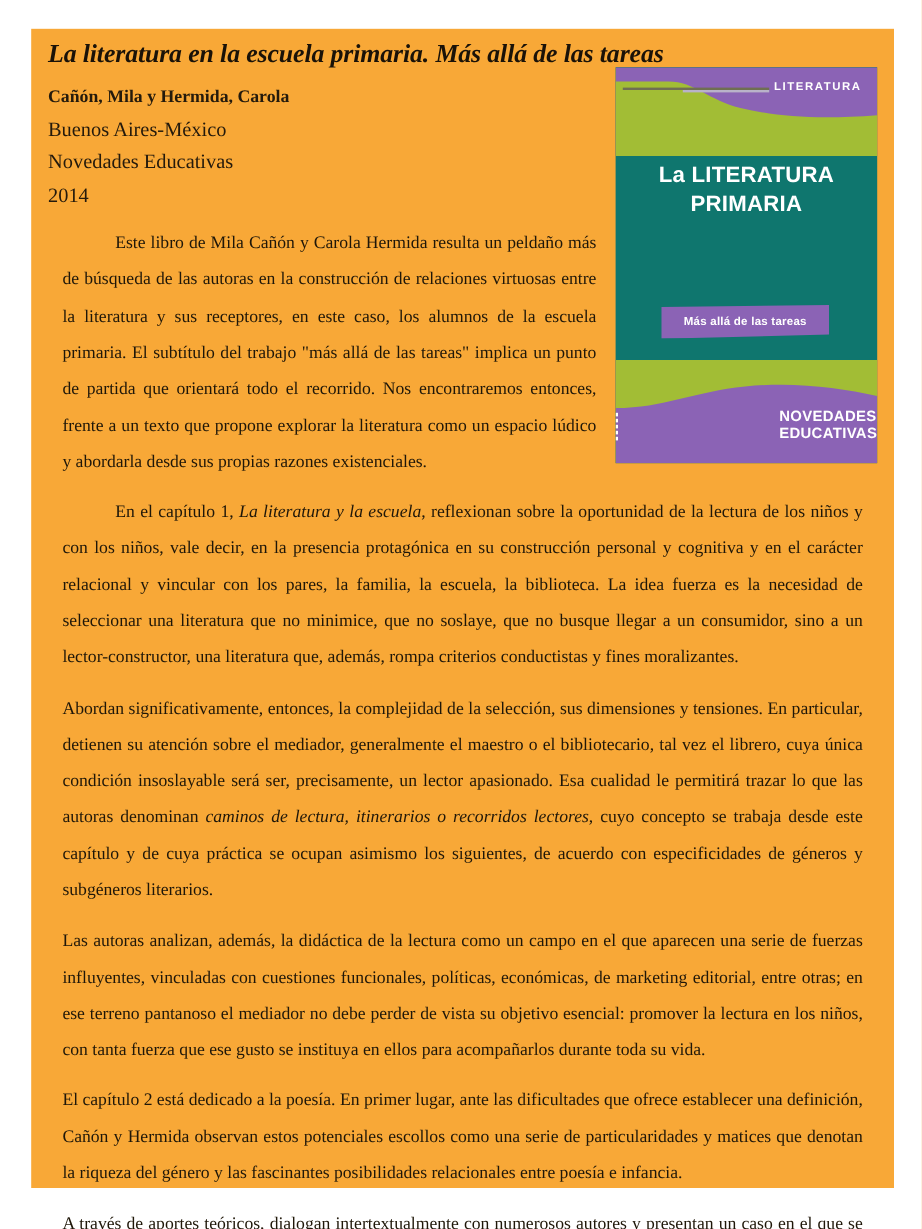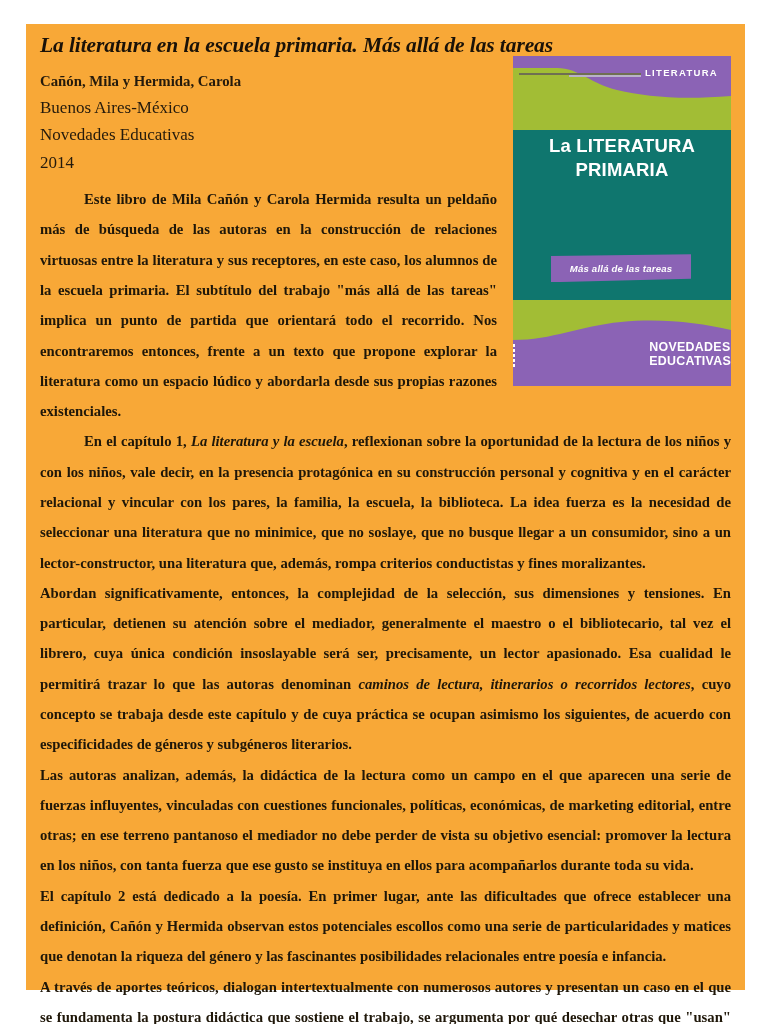--- a/index.html
+++ b/index.html
@@ -137,21 +137,20 @@
     position: absolute;
     inset: 0;
     display: flex;
     align-items: center;
     justify-content: center;
     font-family: "Liberation Sans", sans-serif;
     font-weight: bold;
     font-size: 9.6px;
     color: #ffffff;
     letter-spacing: 0.2px;
-    font-style: italic;
   }
   .cover-authors {
     position: absolute;
     left: 0;
     top: 259px;
     width: 100%;
     text-align: center;
     font-family: "Liberation Sans", sans-serif;
     font-weight: bold;
     font-size: 8.6px;
@@ -192,22 +191,21 @@
 
   
   .body-text {
     font-size: 14.7px;
     color: #1f1709;
     line-height: 2.06;
     text-align: justify;
     margin: 0;
   }
   .body-text p {
-    margin: 0;
-    font-weight: bold;
+    margin: 12px;
   }
   .indent {
     text-indent: 44px;
   }
   .body-text i {
     font-style: italic;
   }
   .clearer { clear: both; }
 </style>
 </head>

